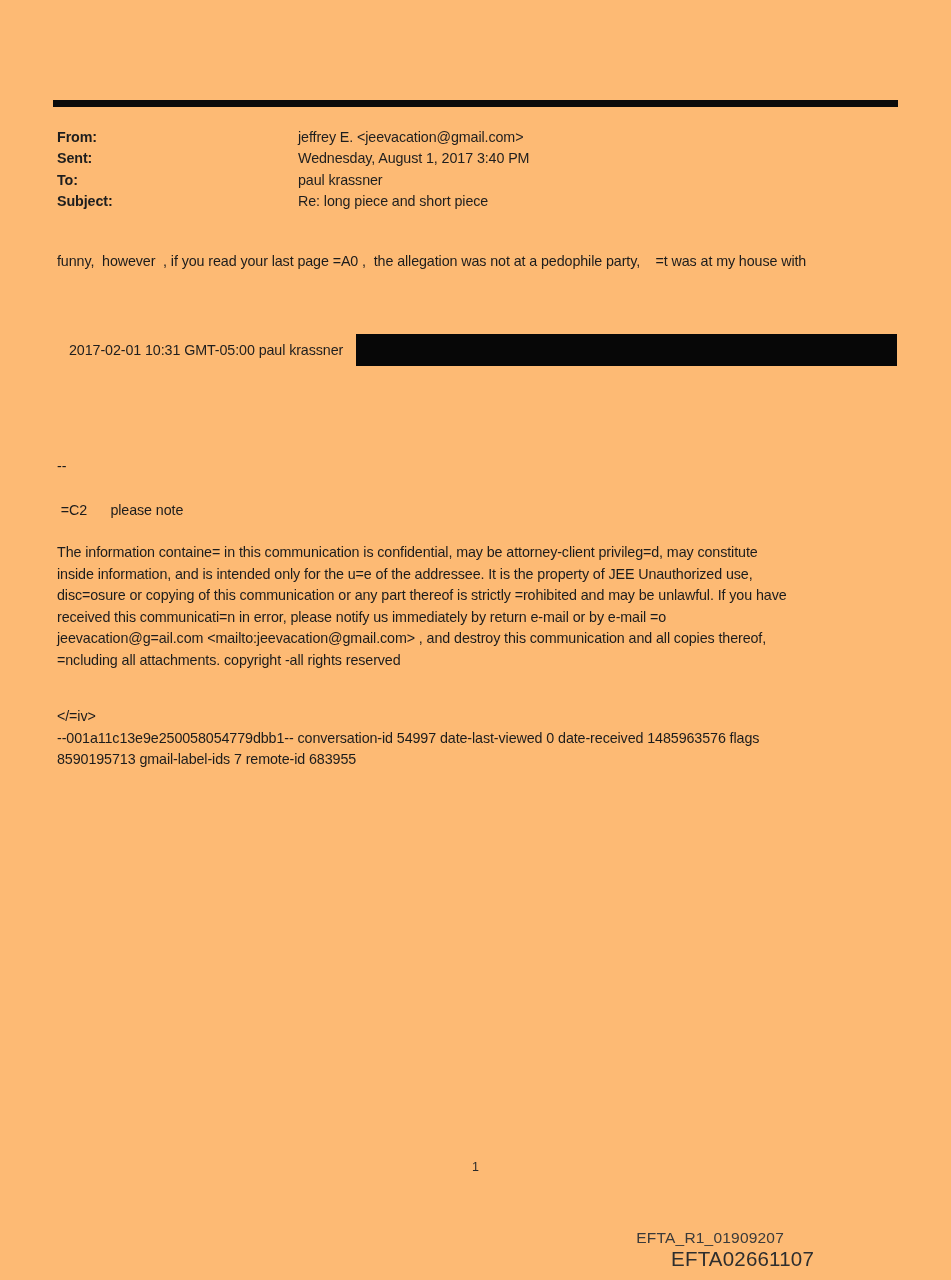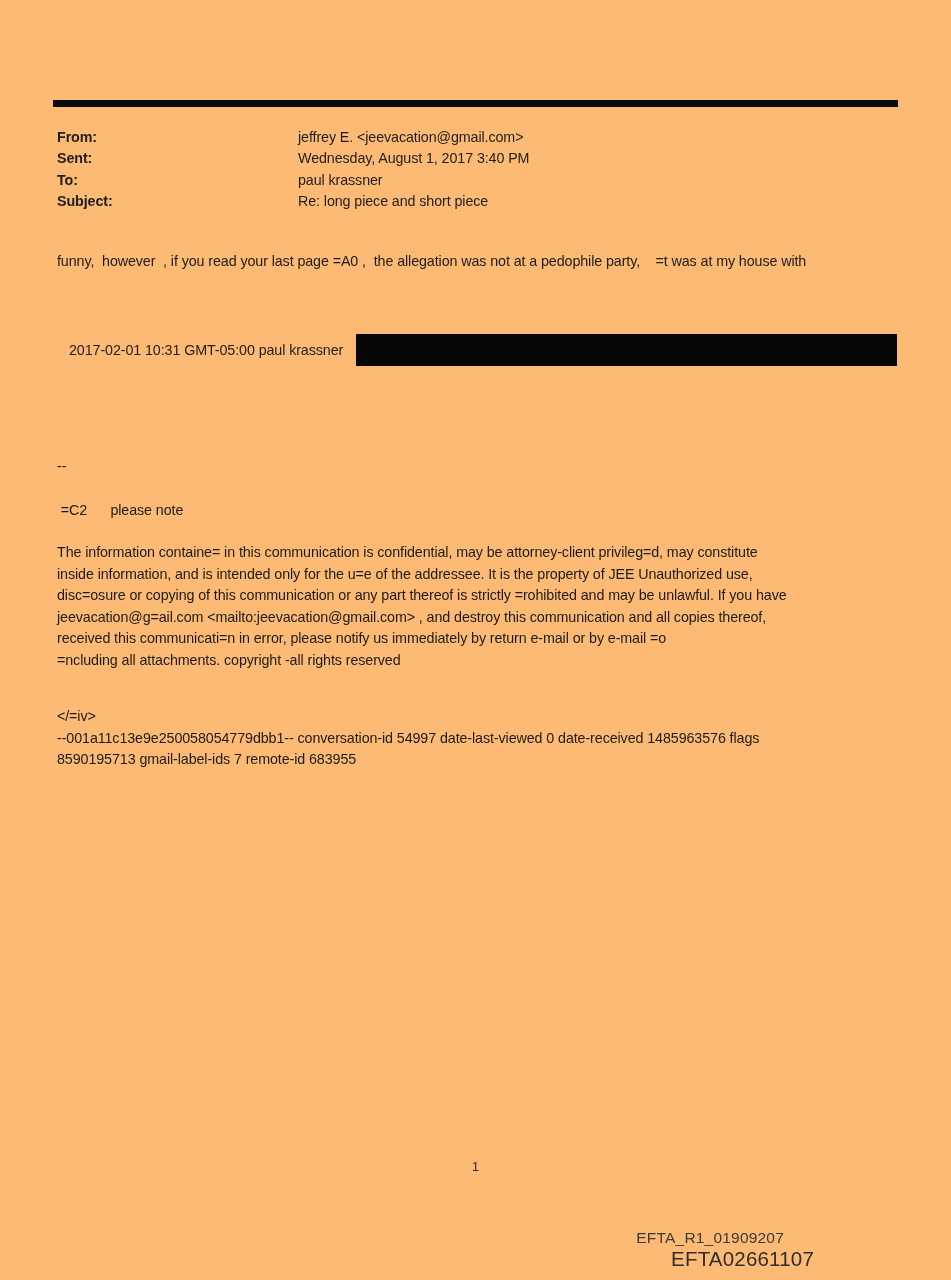--- a/index.html
+++ b/index.html
@@ -88,22 +88,22 @@
   <div class="abs redaction-bar"></div>
 
   <div class="abs txt sig-sep">--</div>
 
   <div class="abs txt note-line"> =C2      please note</div>
 
   <div class="abs disclaimer-block">
     <div class="txt">The information containe= in this communication is confidential, may be attorney-client privileg=d, may constitute</div>
     <div class="txt">inside information, and is intended only for the u=e of the addressee. It is the property of JEE Unauthorized use,</div>
     <div class="txt">disc=osure or copying of this communication or any part thereof is strictly =rohibited and may be unlawful. If you have</div>
+    <div class="txt">received this communicati=n in error, please notify us immediately by return e-mail or by e-mail =o</div>
     <div class="txt">jeevacation@g=ail.com &lt;mailto:jeevacation@gmail.com&gt; , and destroy this communication and all copies thereof,</div>
-    <div class="txt">received this communicati=n in error, please notify us immediately by return e-mail or by e-mail =o</div>
     <div class="txt">=ncluding all attachments. copyright -all rights reserved</div>
   </div>
 
   <div class="abs trailer-block">
     <div class="txt">&lt;/=iv&gt;</div>
     <div class="txt">--001a11c13e9e250058054779dbb1-- conversation-id 54997 date-last-viewed 0 date-received 1485963576 flags</div>
     <div class="txt">8590195713 gmail-label-ids 7 remote-id 683955</div>
   </div>
 
   <div class="abs page-number">1</div>

